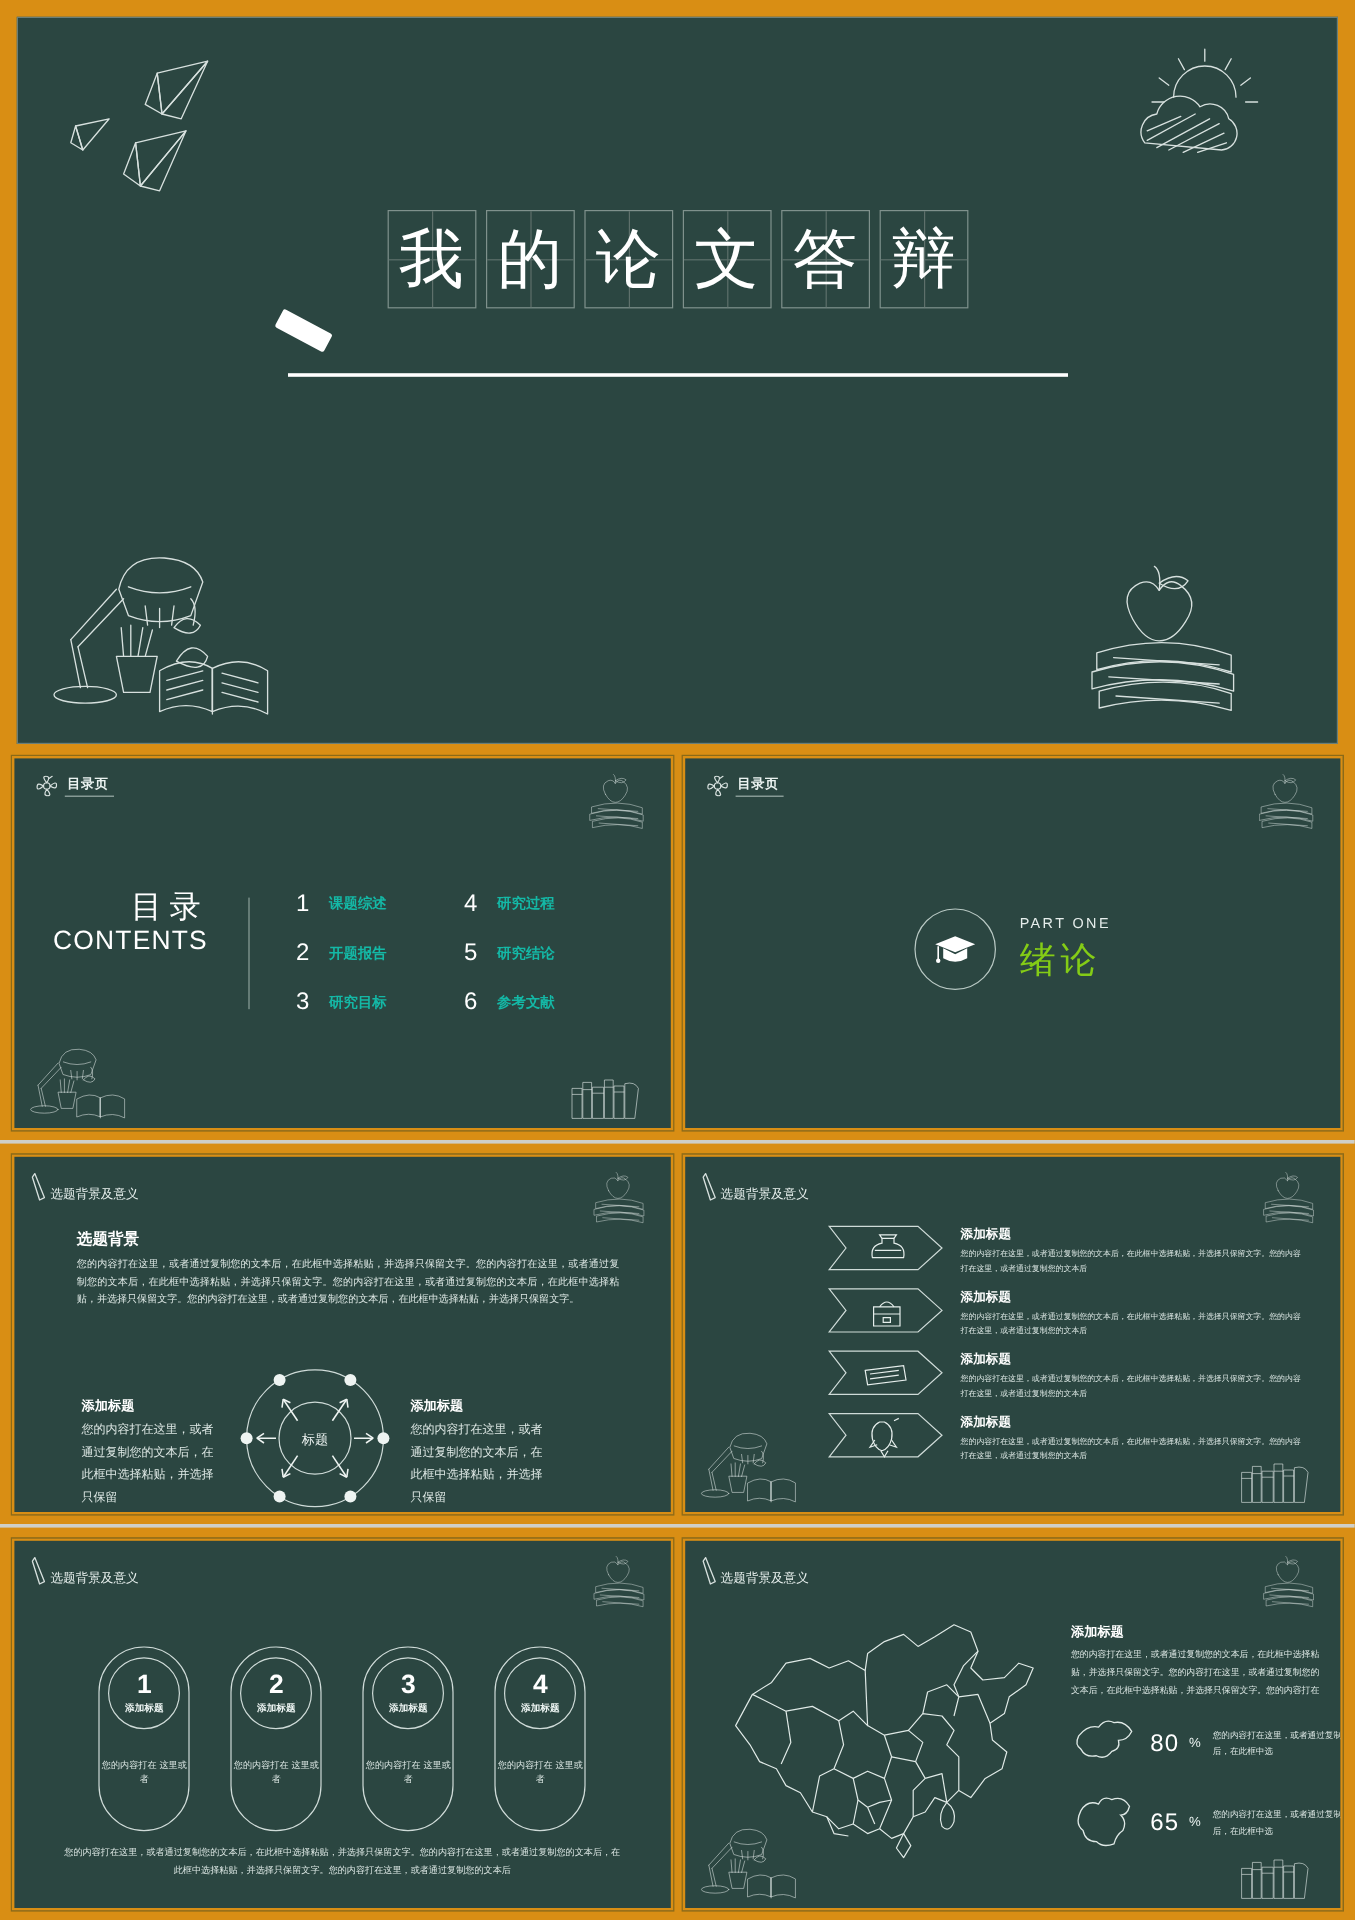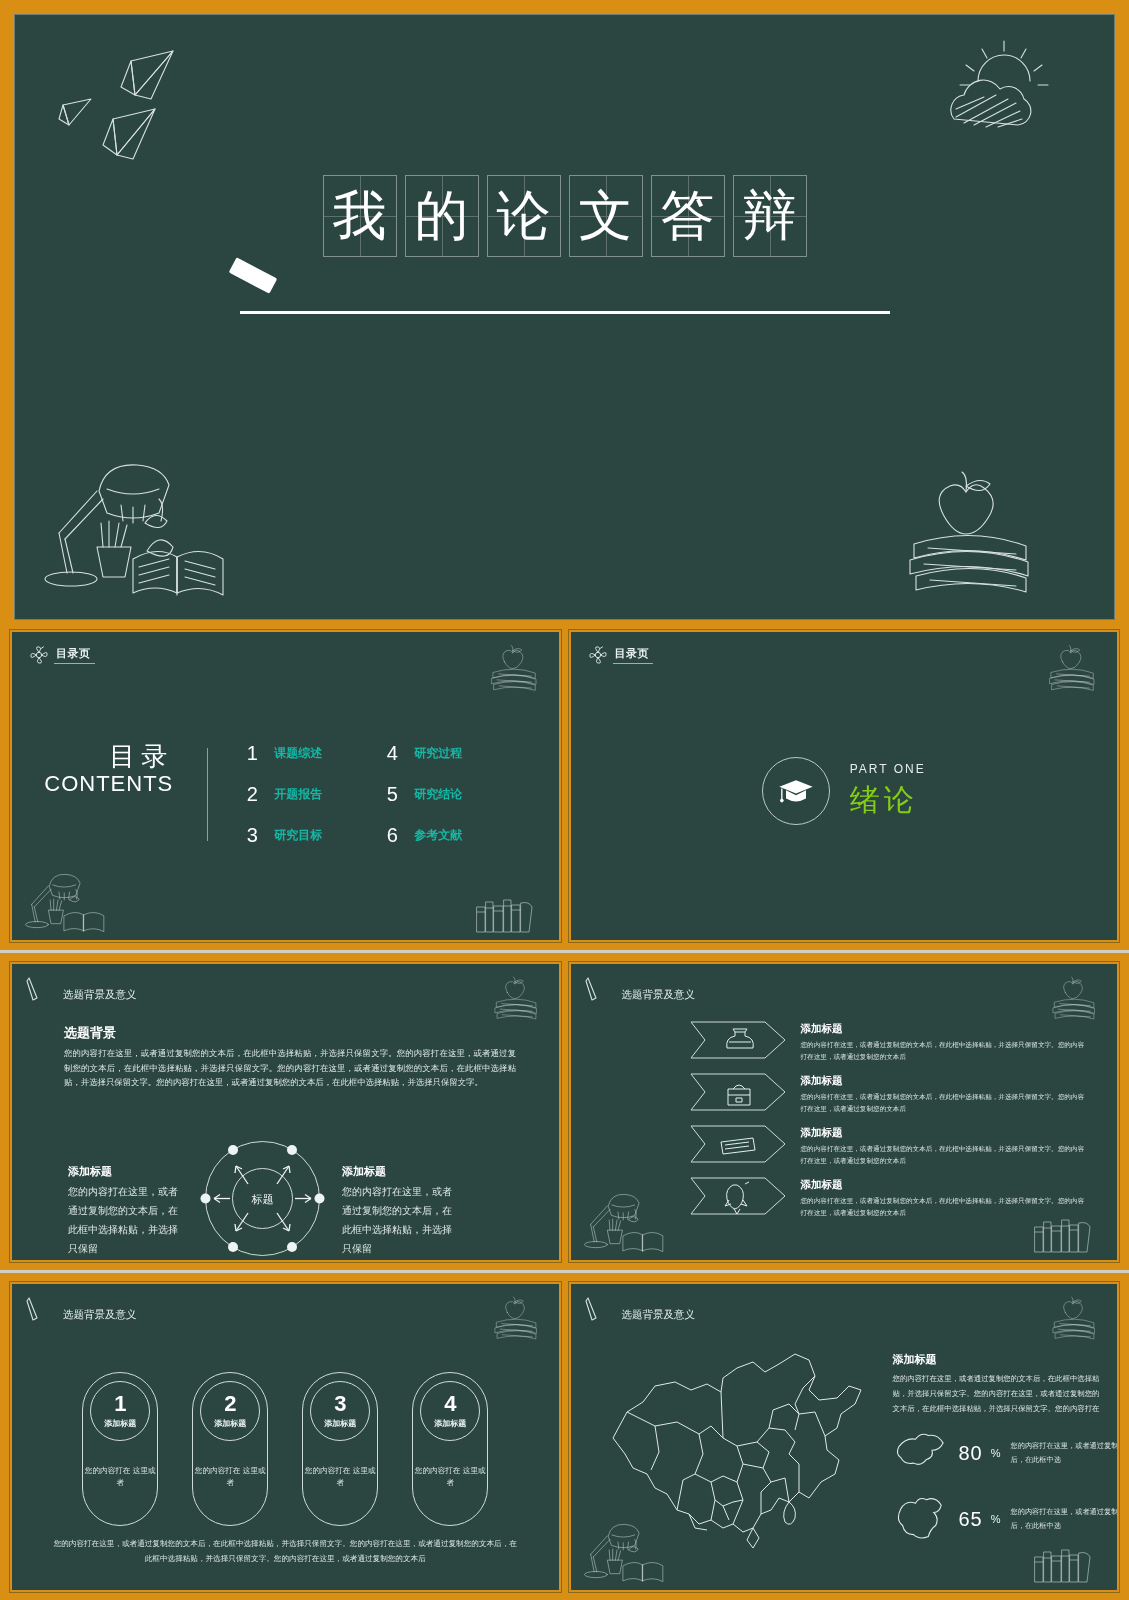--- a/index.html
+++ b/index.html
@@ -32,21 +32,21 @@
   .gchar span{position:relative;z-index:2;}
   .underline{position:absolute;left:50%;transform:translateX(-50%);top:296px;width:650px;height:3px;background:#fff;}
   .chalk{position:absolute;left:215px;top:252px;width:46px;height:17px;background:#fff;transform:rotate(28deg);border-radius:2px;}
   .cover-sub{position:absolute;left:0;right:0;top:315px;text-align:center;
              font-family:"DejaVu Serif","Liberation Serif",serif;font-size:24px;color:#eef4f2;letter-spacing:1px;}
 
   
   .hdr{position:absolute;left:18px;top:14px;display:flex;align-items:center;gap:6px;font-weight:bold;}
   .hdr .lbl{font-family:"DejaVu Serif","Liberation Serif",serif;font-size:11px;color:#eaf2f0;letter-spacing:.5px;
             border-bottom:1px solid #9fb0ab;padding:0 4px 2px 2px;}
-  .hdr-dir{position:absolute;left:14px;top:12px;display:flex;align-items:flex-end;gap:21px;}
+  .hdr-dir{position:absolute;left:14px;top:12px;display:flex;align-items:flex-end;gap:0;}
 
   
   .deco{position:absolute;stroke:#e6eeec;fill:none;stroke-width:1.1;stroke-linecap:round;stroke-linejoin:round;opacity:.92;}
 
   
   .toc{position:absolute;left:0;right:0;top:110px;display:flex;justify-content:center;align-items:flex-start;gap:16px;}
   .toc-left{text-align:right;padding-right:18px;}
   .toc-cn{font-family:"DejaVu Serif","Liberation Serif",serif;font-size:26px;letter-spacing:6px;color:#fff;line-height:1.1;}
   .toc-en{font-size:22px;letter-spacing:1px;color:#ffffff;text-align:center;}
   .toc-div{width:1px;background:#8ba19b;align-self:stretch;margin:6px 0;}

